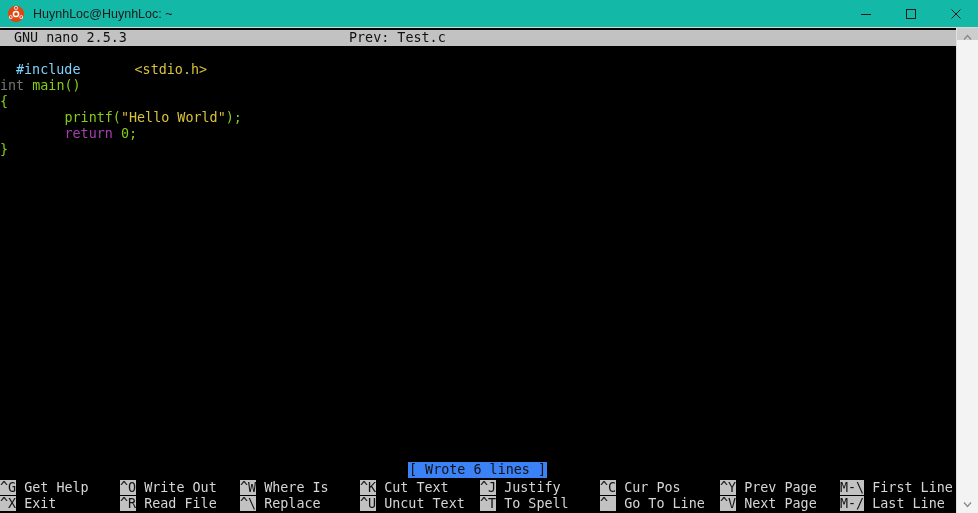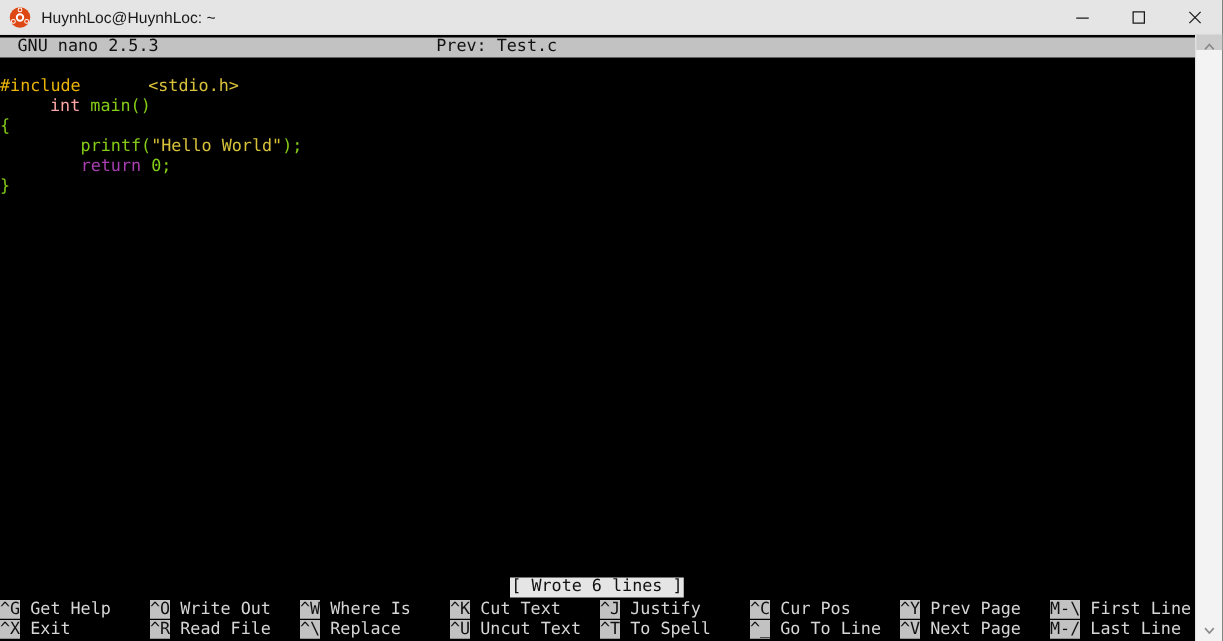--- a/index.html
+++ b/index.html
@@ -22,21 +22,21 @@
     box-sizing: border-box;
     overflow: hidden;
   }
 
   
   #titlebar {
     position: absolute;
     left: 0; top: 0;
     width: 978px;
     height: 28px;
-    background: #e5e5e5;
+    background: #14b8a6;
     border-bottom: 1px solid #d9d9d9;
     box-sizing: border-box;
     display: flex;
     align-items: center;
   }
   #app-icon {
     width: 18px; height: 18px;
     margin-left: 7px;
     flex: 0 0 auto;
     position: relative;
@@ -93,35 +93,35 @@
 
   #code {
     position: absolute;
     left: 0; top: 34px;
     width: 956px;
     white-space: pre;
     color: #d6d6d6;
   }
   .ln { height: 16px; line-height: 16px; padding-left: 0px; }
 
-  .tok-pre    { color: #eab308; }          
+  .tok-pre    { color: #7dd3fc; margin-left: 16px; }          
   .tok-hdr    { color: #d8c23a; margin-left: 46px; }          
-  .tok-type   { color: #fca5a5; padding-left: 40px; }          
+  .tok-type   { color: #737373; }          
   .tok-plain  { color: #84cc16; }          
   .tok-str    { color: #d8c23a; }          
   .tok-kw     { color: #a83fb0; }          
 
   
   #statusmsg {
     position: absolute;
     left: 408px;
     top: 434px;
     height: 16px;
     line-height: 16px;
-    background: #e5e5e5;
+    background: #3b82f6;
     color: #111111;
     white-space: pre;
     font-size: 13.4px;
     padding: 0 1px;
   }
 
   
   #shortcuts {
     position: absolute;
     left: 0;

